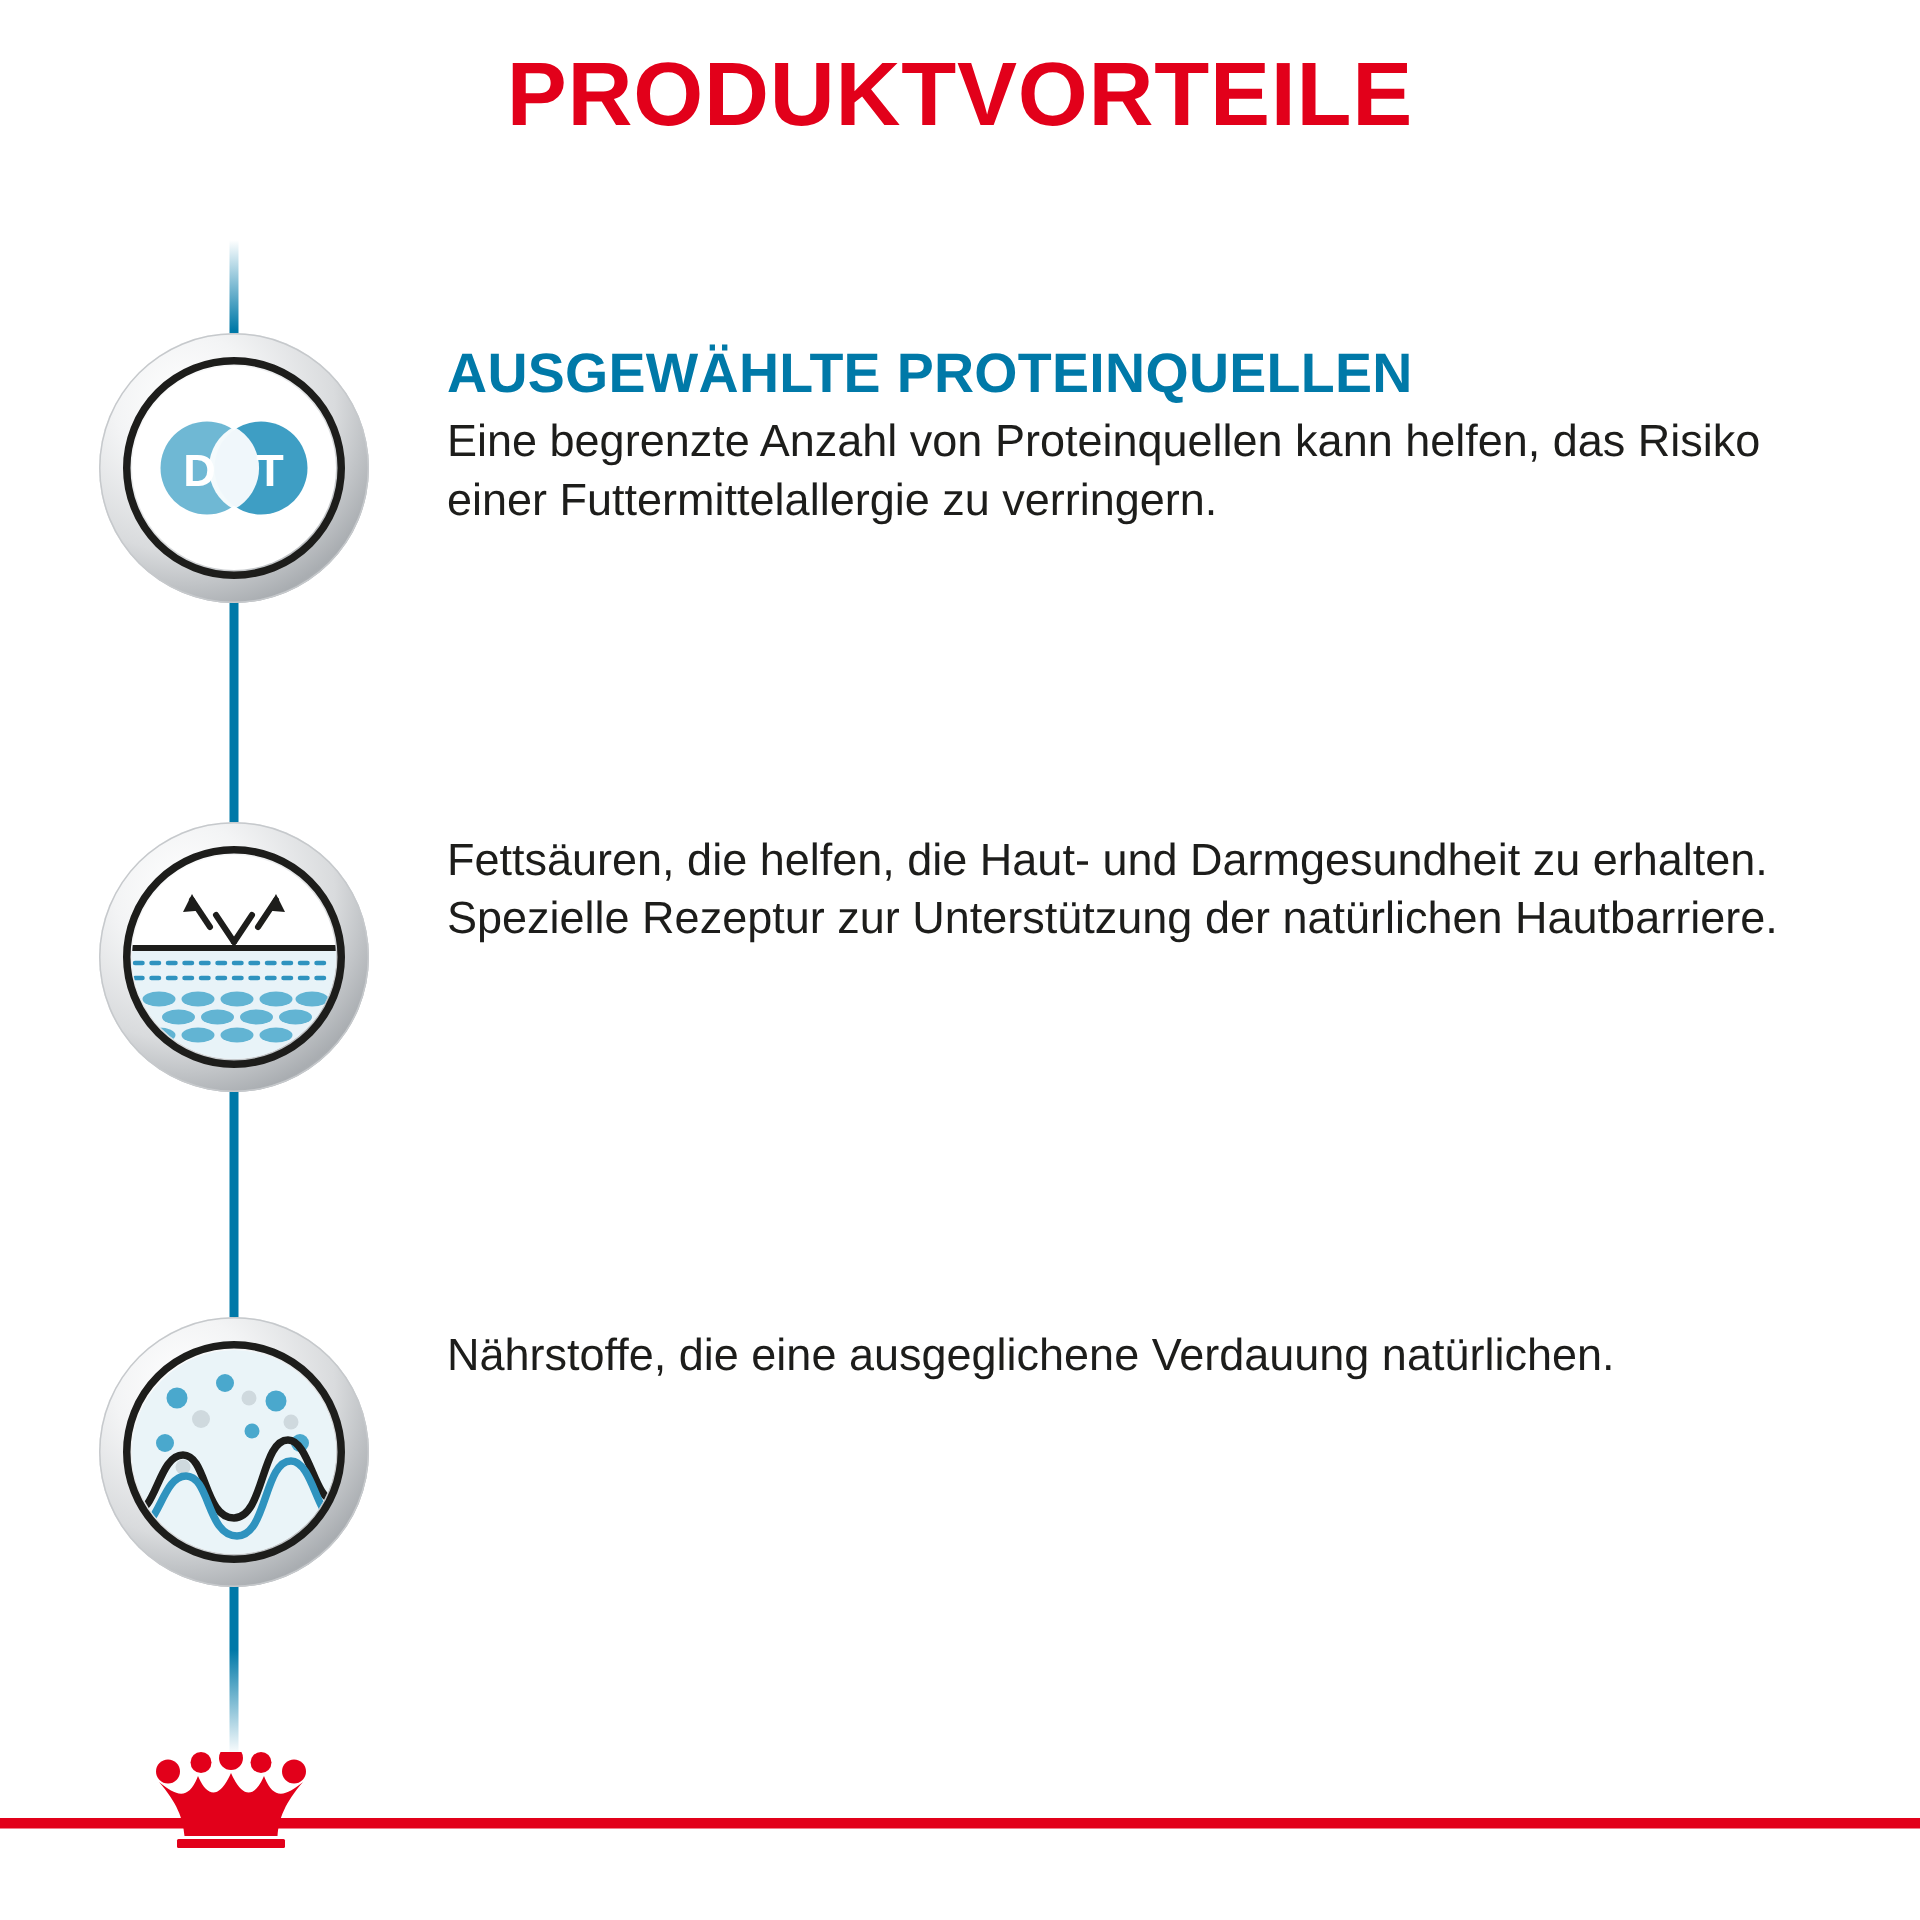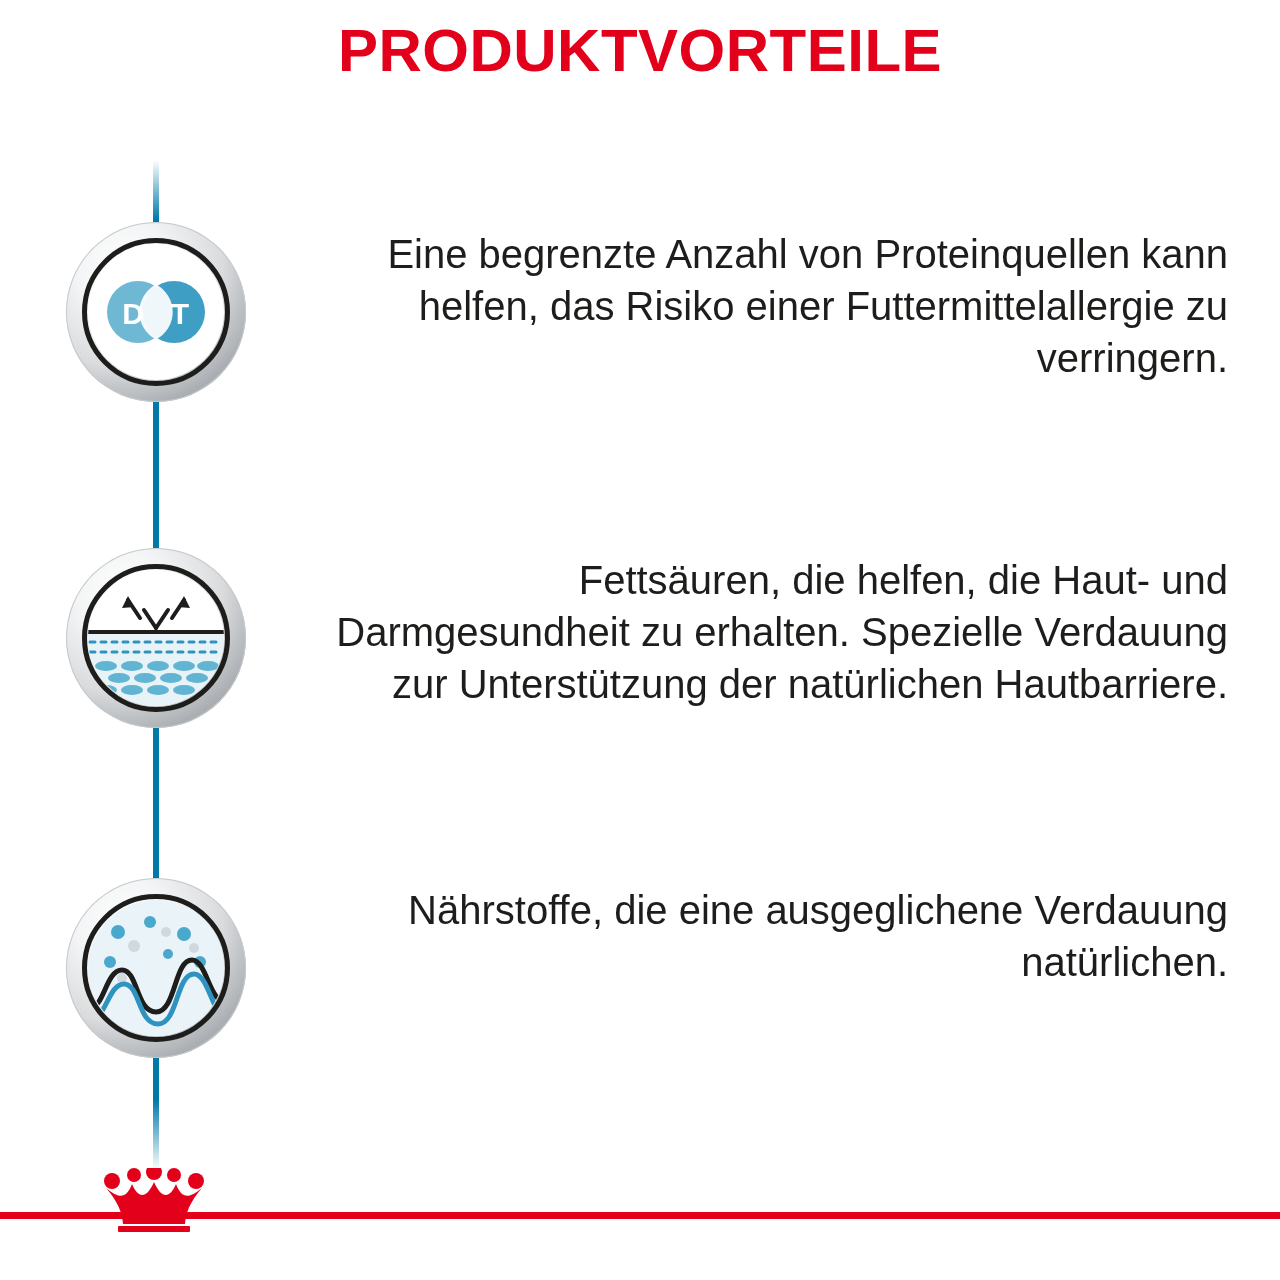--- a/index.html
+++ b/index.html
@@ -11,21 +11,21 @@
     width: 1280px;
     height: 1280px;
     font-family: "Liberation Sans", sans-serif;
     position: relative;
     overflow: hidden;
   }
 
   
   .page-title {
     position: absolute;
-    top: 16px;
+    top: 28px;
     left: 0;
     width: 1280px;
     text-align: center;
     font-size: 60px;
     font-weight: bold;
     letter-spacing: 0.5px;
     color: #e2001a;
     font-family: "Liberation Sans", sans-serif;
   }
 
@@ -93,25 +93,24 @@
   .feature-title {
     color: #0079a8;
     font-size: 37px;
     font-weight: bold;
     letter-spacing: 0.2px;
     margin: 0 0 4px 0;
     line-height: 1.15;
   }
   .feature-desc {
     color: #1d1d1b;
-    font-size: 40px;
+    font-size: 30px;
     line-height: 1.30;
     margin: 0;
     max-width: 930px;
-    text-align: right;
   }
 
   
   .bottom-rule {
     position: absolute;
     left: 0;
     top: 1212px;
     width: 1280px;
     height: 7px;
     background: #e2001a;
@@ -139,20 +138,21 @@
         <circle cx="50" cy="68" r="31" fill="#6fb8d4"></circle>
         <circle cx="86" cy="68" r="31" fill="#3e9ec4"></circle>
         <path d="M68 40.5 A31 31 0 0 1 68 95.5 A31 31 0 0 1 68 40.5 Z" fill="#ffffff" opacity="0.92"></path>
         <text x="45" y="80" font-family="Liberation Sans, sans-serif" font-size="30" font-weight="bold" fill="#ffffff" text-anchor="middle">D</text>
         <text x="92" y="80" font-family="Liberation Sans, sans-serif" font-size="30" font-weight="bold" fill="#ffffff" text-anchor="middle">T</text>
       </svg>
     </div>
     <div class="ring-dark"></div>
   </div>
   <div class="text-col">
+    <div class="feature-title">AUSGEWÄHLTE PROTEINQUELLEN</div>
     <p class="feature-desc">Eine begrenzte Anzahl von Proteinquellen kann helfen, das Risiko einer Futtermittelallergie zu verringern.</p>
   </div>
 </div>
 
 <div class="feature f1">
   <div class="icon-wrap">
     <div class="icon-disc"></div>
     <div class="icon-inner">
       <svg width="136" height="136" viewBox="0 0 136 136">
         <rect x="0" y="62" width="136" height="74" fill="#e8f3f8"></rect>
@@ -184,21 +184,21 @@
           <ellipse cx="18" cy="120" rx="11" ry="5"></ellipse>
             <ellipse cx="44" cy="120" rx="11" ry="5"></ellipse>
           <ellipse cx="70" cy="120" rx="11" ry="5"></ellipse>
             <ellipse cx="96" cy="120" rx="11" ry="5"></ellipse>
         </g>
       </svg>
     </div>
     <div class="ring-dark"></div>
   </div>
   <div class="text-col">
-    <p class="feature-desc">Fettsäuren, die helfen, die Haut- und Darmgesundheit zu erhalten. Spezielle Verdauung zur Unterstützung der natürlichen Hautbarriere.</p>
+    <p class="feature-desc">Fettsäuren, die helfen, die Haut- und Darmgesundheit zu erhalten. Spezielle Rezeptur zur Unterstützung der natürlichen Hautbarriere.</p>
   </div>
 </div>
 
 <div class="feature f2">
   <div class="icon-wrap">
     <div class="icon-disc"></div>
     <div class="icon-inner">
       <svg width="136" height="136" viewBox="0 0 136 136">
         <rect x="0" y="0" width="136" height="136" fill="#eaf4f8"></rect>
         <g fill="#4aa8cd">

